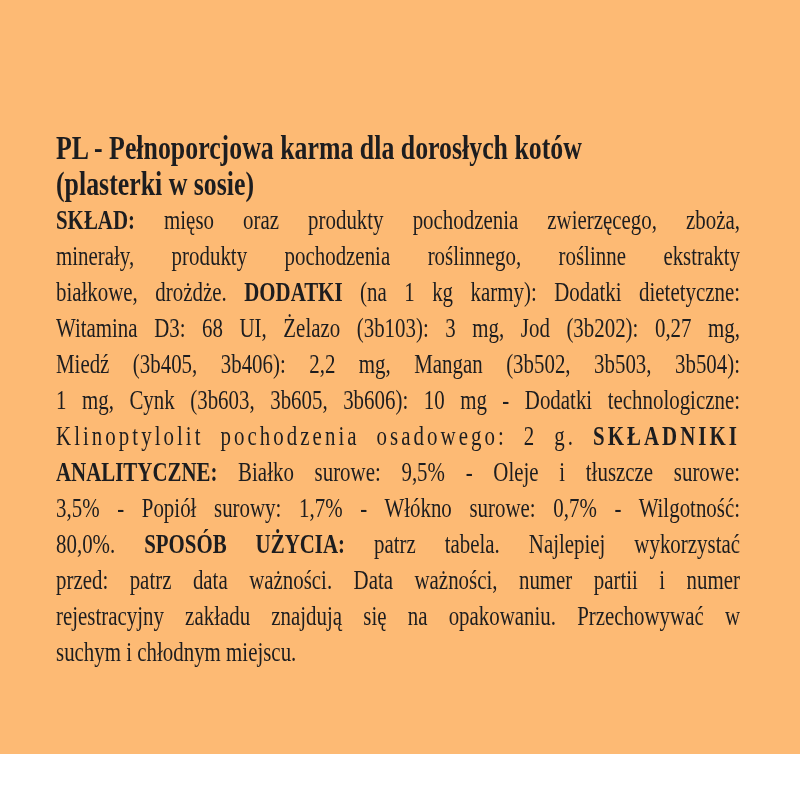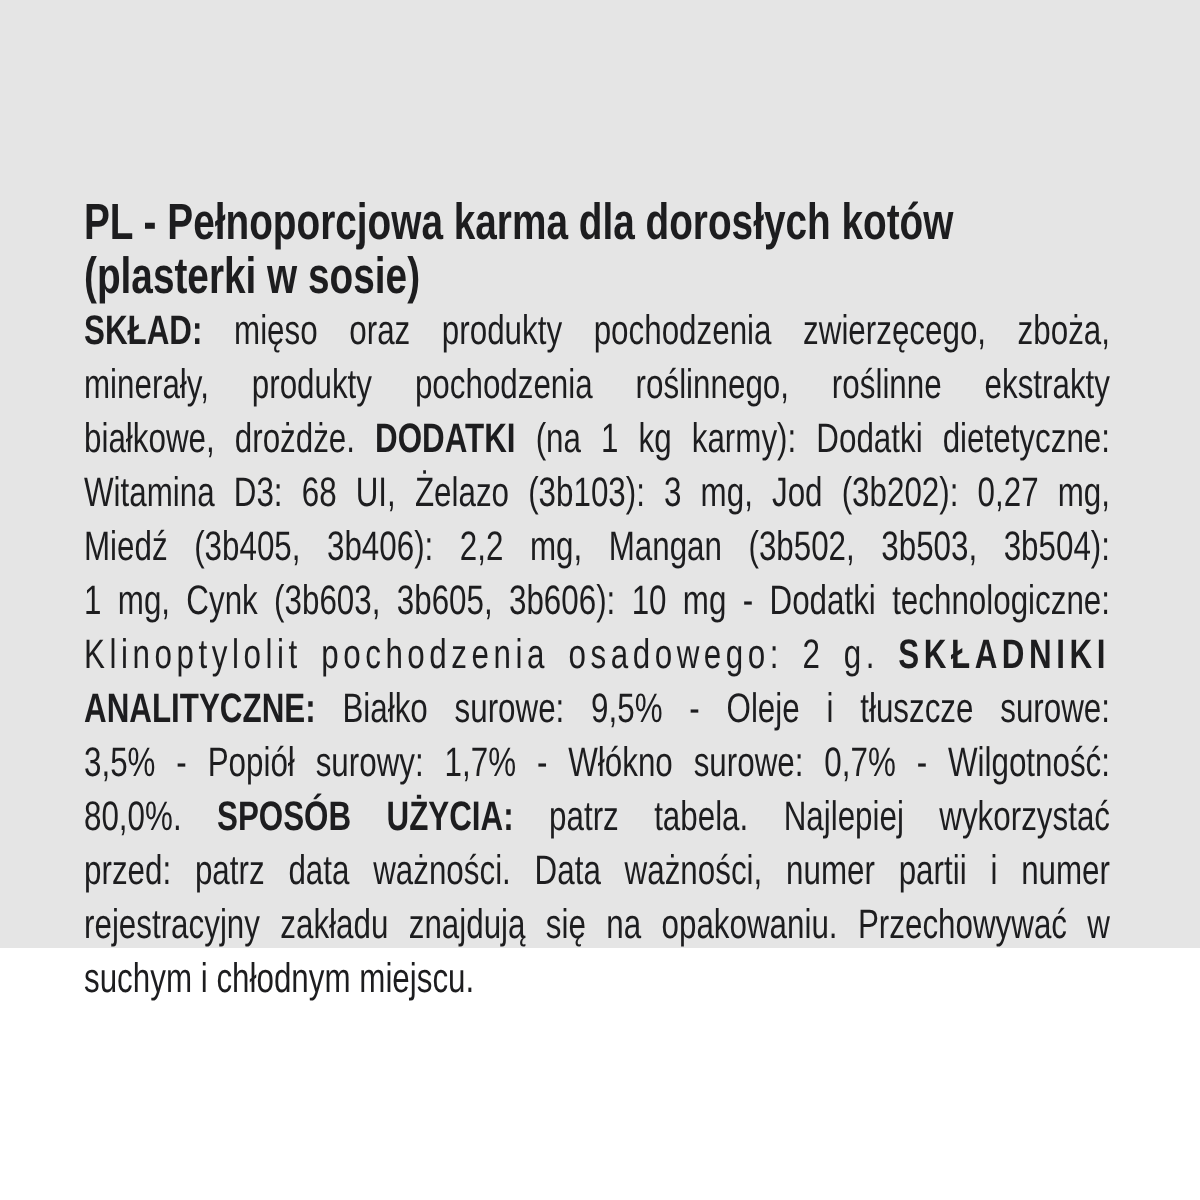--- a/index.html
+++ b/index.html
@@ -9,22 +9,23 @@
   body {
     width: 800px;
     height: 800px;
     background: #ffffff;
     font-family: "Liberation Sans", sans-serif;
     overflow: hidden;
   }
   .sheet {
     position: relative;
     width: 800px;
-    height: 632px;
-    background: #e5e5e5;
+    height: 754px;
+    background: #fdba74;
+    font-family: Liberation Serif, serif;
   }
   
   .text-block {
     position: absolute;
     left: 56px;
     top: 130px;
     width: 900px;
     transform: scaleX(0.76);
     transform-origin: left top;
     color: #1d1d1f;

